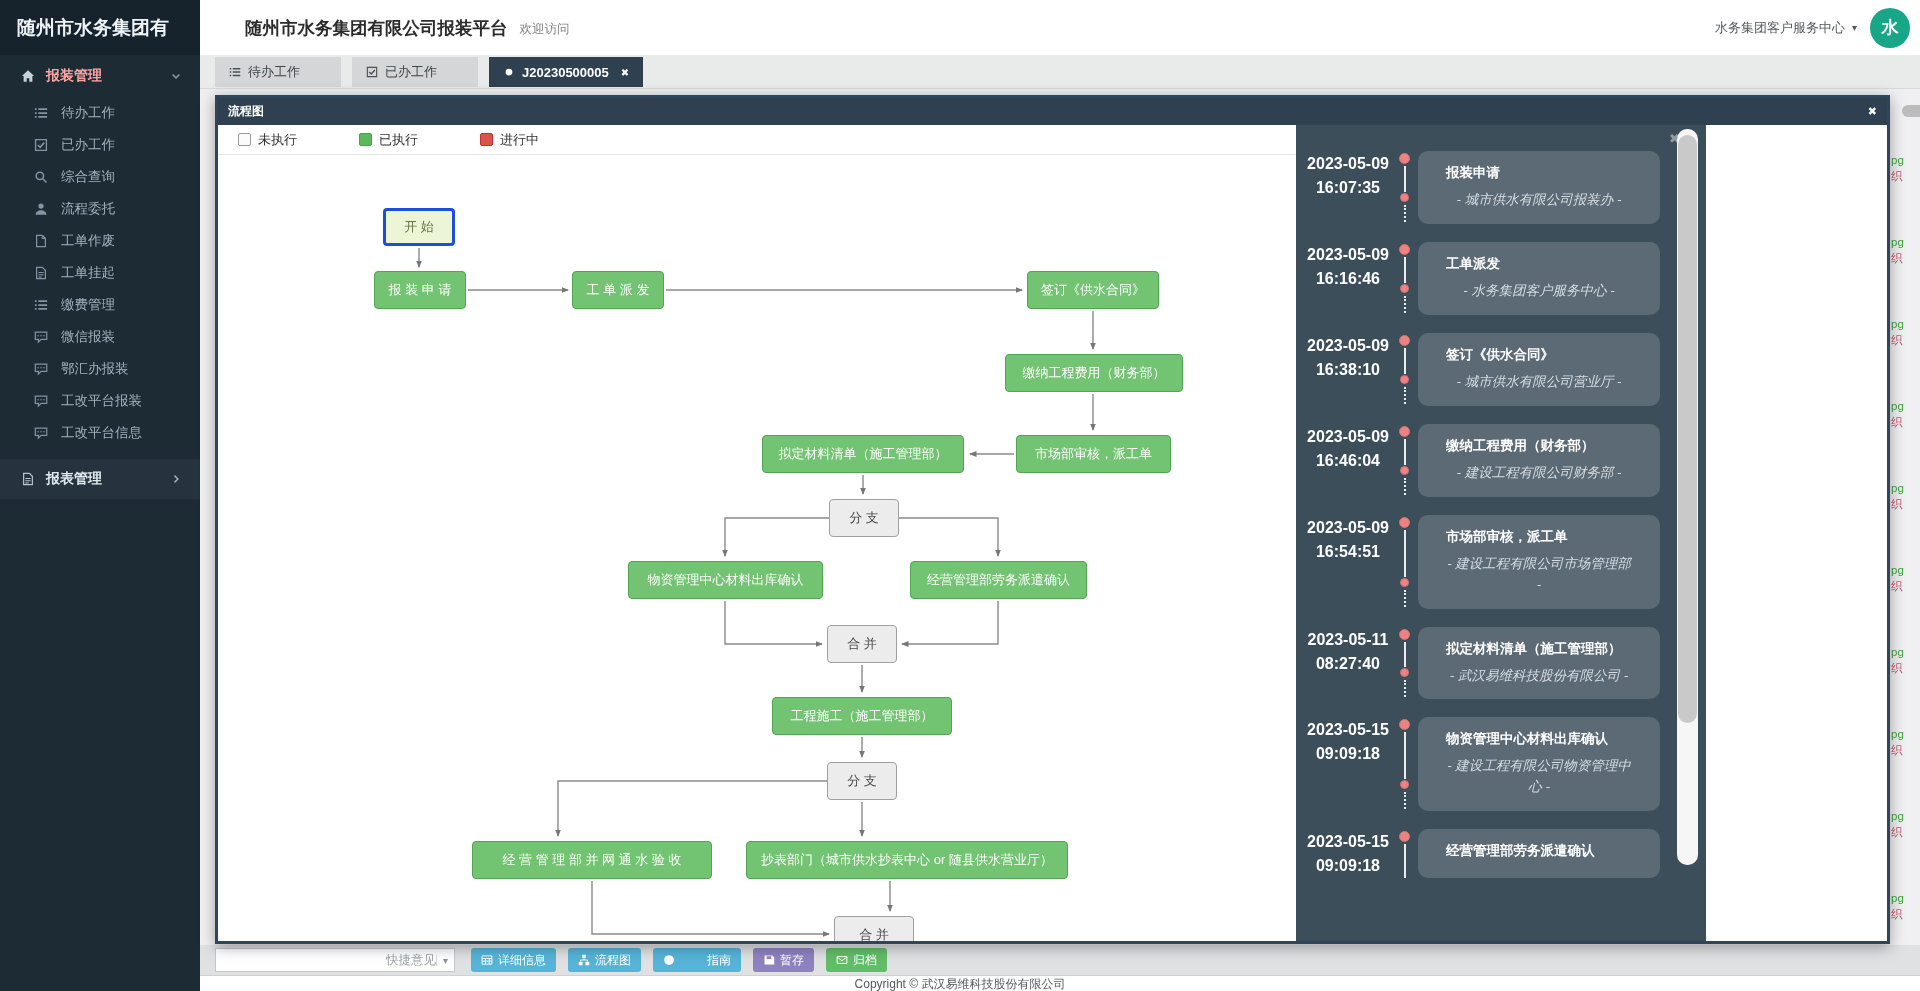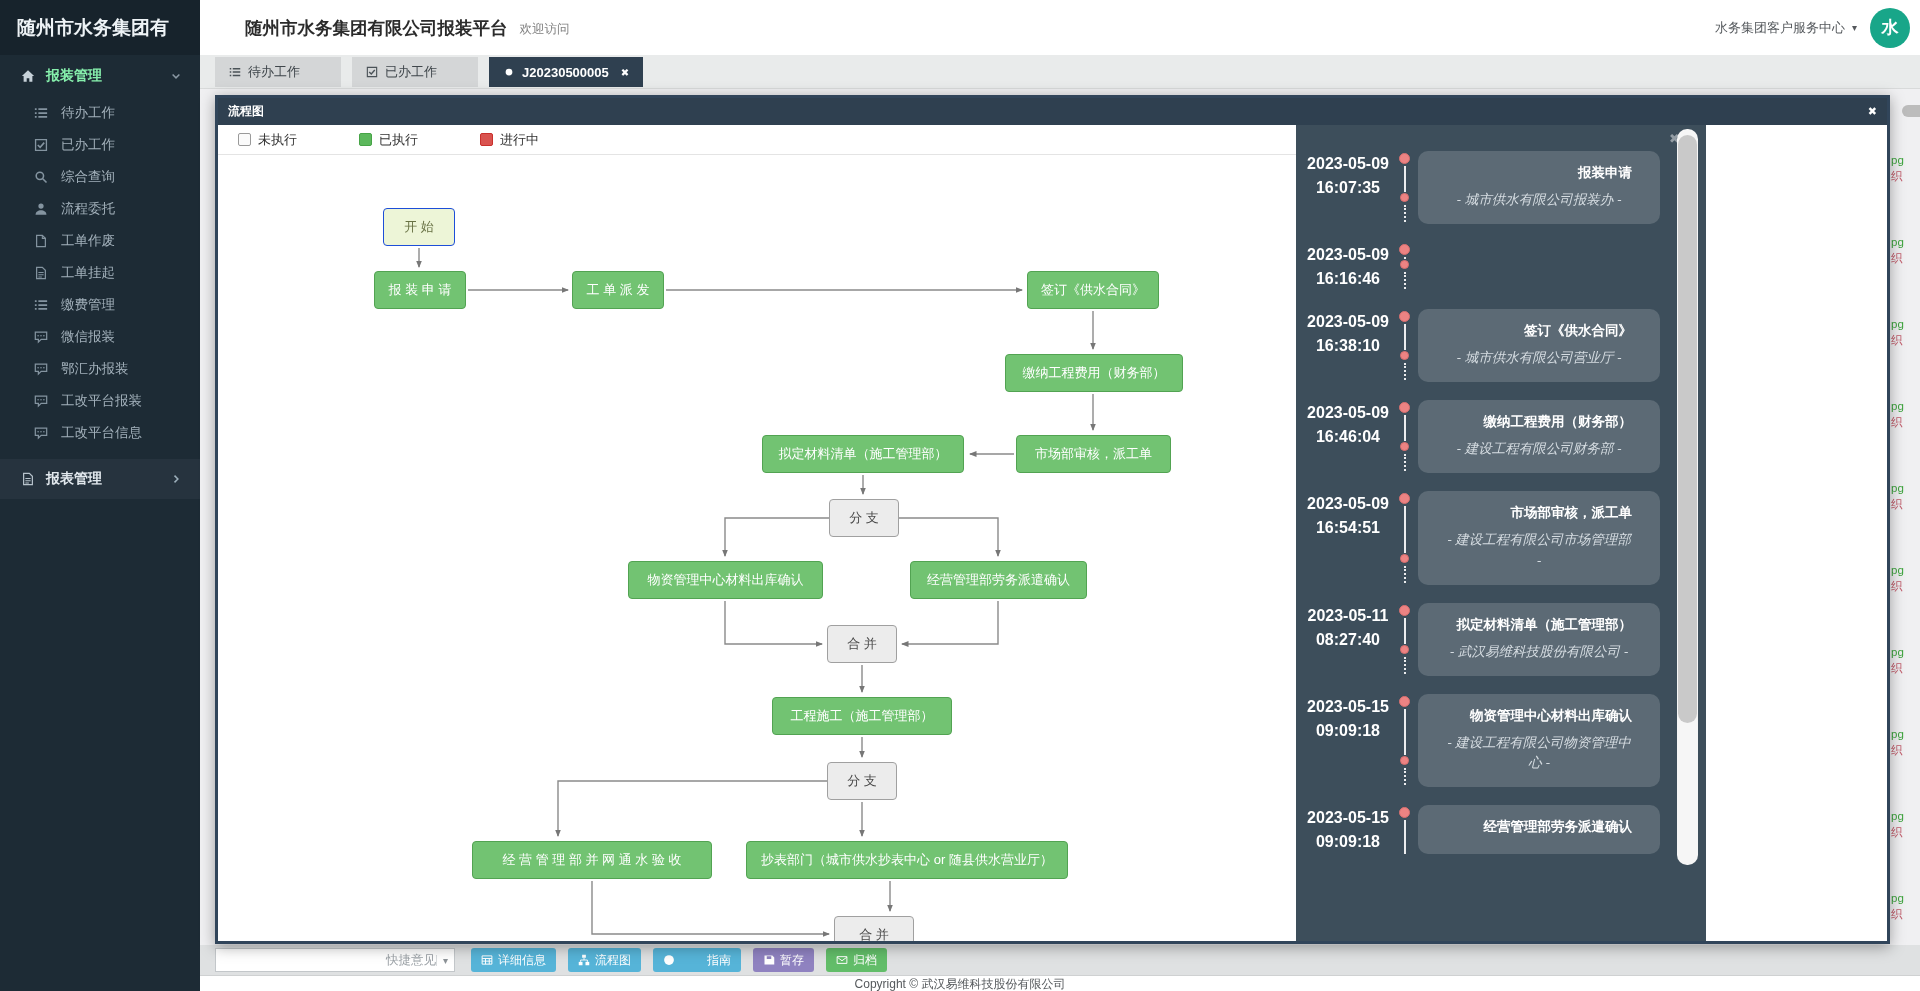--- a/index.html
+++ b/index.html
@@ -7,21 +7,21 @@
     font-family:"Liberation Sans","DejaVu Sans",sans-serif; background:#f0f0f2; }
   .stage { position:relative; width:1920px; height:991px; overflow:hidden; }
   .ic { display:inline-flex; width:14px; height:14px; flex:0 0 auto; }
   .ic svg { width:100%; height:100%; }
 
   
   .sidebar { position:absolute; left:0; top:0; width:200px; height:100%; background:#1d2b35; z-index:5; }
   .logo { height:55px; line-height:55px; padding-left:17px; color:#eef3f6; font-size:19px; font-weight:bold;
     background:#17232c; white-space:nowrap; overflow:hidden; }
   .sb-section { height:42px; display:flex; align-items:center; gap:11px; padding:0 18px 0 21px;
-    color:#86efac; font-size:14px; font-weight:bold; cursor:pointer; }
+    color:#fca5a5; font-size:14px; font-weight:bold; cursor:pointer; }
   .sb-section .ic { color:#c7d2d9; }
   .sb-section .chev { margin-left:auto; color:#8a98a3; width:12px; height:12px; }
   .sb-item { height:32px; display:flex; align-items:center; gap:13px; padding-left:34px;
     color:#a3b1bb; font-size:13.5px; cursor:pointer; }
   .sb-item .ic { color:#8494a0; }
   .sb-report { height:40px; display:flex; align-items:center; gap:11px; padding:0 18px 0 21px; margin-top:10px;
     background:#26333e; color:#e2e9ee; font-size:14px; font-weight:bold; cursor:pointer; }
   .sb-report .ic { color:#b7c3cc; }
   .sb-report .chev { margin-left:auto; width:12px; height:12px; color:#9db0bc; }
 
@@ -63,39 +63,39 @@
 
   .flow-area { width:1078px; height:100%; background:#fff; position:relative; }
   .legend { height:30px; display:flex; align-items:center; gap:62px; padding-left:20px; border-bottom:1px solid #e4e4e4; }
   .legend-item { display:flex; align-items:center; gap:7px; font-size:13px; color:#333; }
   .swatch { width:13px; height:13px; border-radius:2px; border:1px solid #999; }
   .flow-canvas { position:absolute; left:0; top:30px; width:1259px; height:786px; overflow:hidden; }
   .flow-canvas svg.wires { position:absolute; left:0; top:0; }
   .fnode { position:absolute; height:38px; display:flex; align-items:center; justify-content:center;
     font-size:13px; border-radius:4px; white-space:nowrap; }
   .fnode.task { background:#72c372; border:1px solid #52a352; color:#fff; }
-  .fnode.start { background:#edf5d7; border:1px solid #1d4ed8; color:#687244; }
+  .fnode.start { background:#edf5d7; border:3px solid #1d4ed8; color:#687244; }
   .fnode.gateway { background:#ececec; border:1px solid #a0a0a0; color:#4a4a4a; }
 
   
   .tl-panel { width:410px; height:100%; background:#3d4e5b; position:relative; overflow:hidden; }
   .tl-close { position:absolute; right:26px; top:6px; color:rgba(255,255,255,.45); font-size:13px; font-weight:bold; cursor:pointer; z-index:3; }
   .tl-items { position:absolute; left:0; top:0; bottom:0; right:0; padding:26px 0 0 8px; overflow:hidden; }
   .tl-item { display:flex; margin-bottom:18px; }
   .tl-date { width:88px; text-align:center; color:#fff; font-size:16px; font-weight:bold; line-height:1.5; padding-top:1px; }
   .tl-rail { width:26px; position:relative; }
   .dotA { position:absolute; left:7px; top:2px; width:11px; height:11px; border-radius:50%;
     background:#ec8383; border:1px solid #d96f6f; }
   .railline { position:absolute; left:12px; top:15px; bottom:32px; width:1.5px; background:rgba(255,255,255,.9); }
   .railline.lastline { bottom:0; }
   .dotB { position:absolute; left:8px; bottom:22px; width:9px; height:9px; border-radius:50%;
     background:#ec8383; border:1px solid #d96f6f; }
   .dotsC { position:absolute; left:12px; bottom:2px; height:17px; border-left:2px dotted rgba(255,255,255,.9); }
   .tl-card { flex:1; margin-right:46px; background:rgba(255,255,255,.16); border-radius:10px; padding:13px 28px; }
-  .tl-title { color:#fff; font-size:13.5px; font-weight:bold;text-align:right; }
+  .tl-title { color:#fff; font-size:13.5px; font-weight:bold; }
   .tl-dept { margin-top:8px; color:#d6dde2; font-size:13.5px; font-style:italic; text-align:center; line-height:1.55; }
   .tl-scroll-track { position:absolute; right:8px; top:4px; width:21px; height:736px; background:#f6f6f6; border-radius:10px; z-index:2; }
   .tl-scroll-thumb { position:absolute; left:1px; top:6px; width:19px; height:588px; background:#c9c9c9; border-radius:10px; }
 
   
   .actionbar { position:absolute; left:0; right:0; top:945px; height:30px; background:#dfe1e2;
     display:flex; align-items:center; padding-left:15px; }
   .q-select { width:240px; height:24px; background:#fff; border:1px solid #c3c7ca; display:flex; align-items:center;
     font-size:12.5px; color:#9ba1a6; cursor:pointer; }
   .q-select .q-text { flex:1; padding-left:8px;text-align:right; }
@@ -422,20 +422,24 @@
                 <div class="tl-item">
                   <div class="tl-date">
                     <div>2023-05-09</div>
                     <div>16:16:46</div>
                   </div>
                   <div class="tl-rail">
                     <span class="dotA"></span>
                     <span class="railline"></span>
                     <span class="dotB"></span>
                     <span class="dotsC"></span>
+                  </div>
+                  <div class="tl-card">
+                    <div class="tl-title">工单派发</div>
+                    <div class="tl-dept">- 水务集团客户服务中心 -</div>
                   </div>
                 </div>
                 <div class="tl-item">
                   <div class="tl-date">
                     <div>2023-05-09</div>
                     <div>16:38:10</div>
                   </div>
                   <div class="tl-rail">
                     <span class="dotA"></span>
                     <span class="railline"></span>

